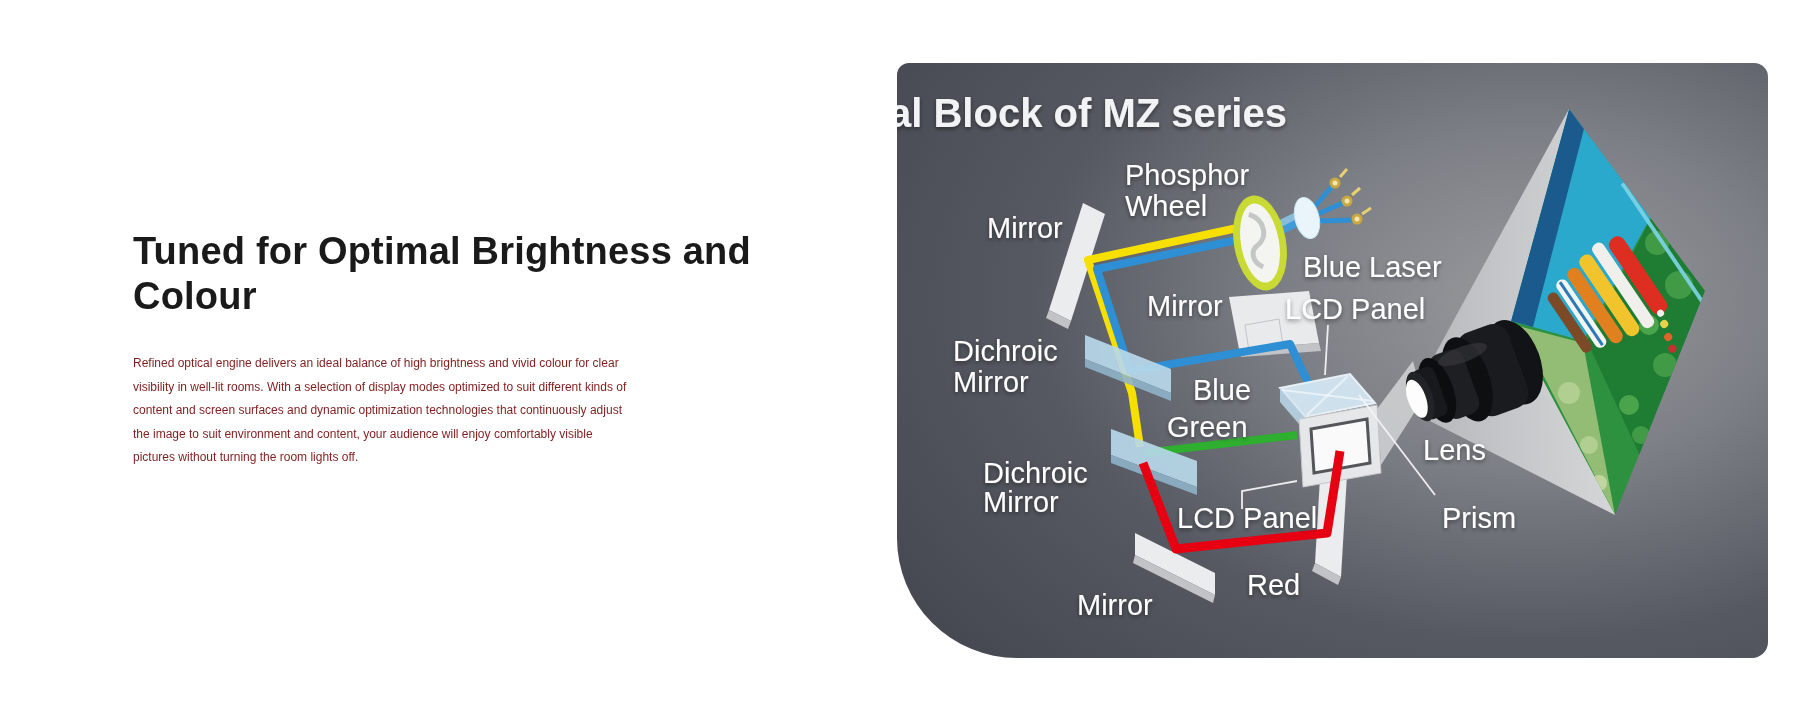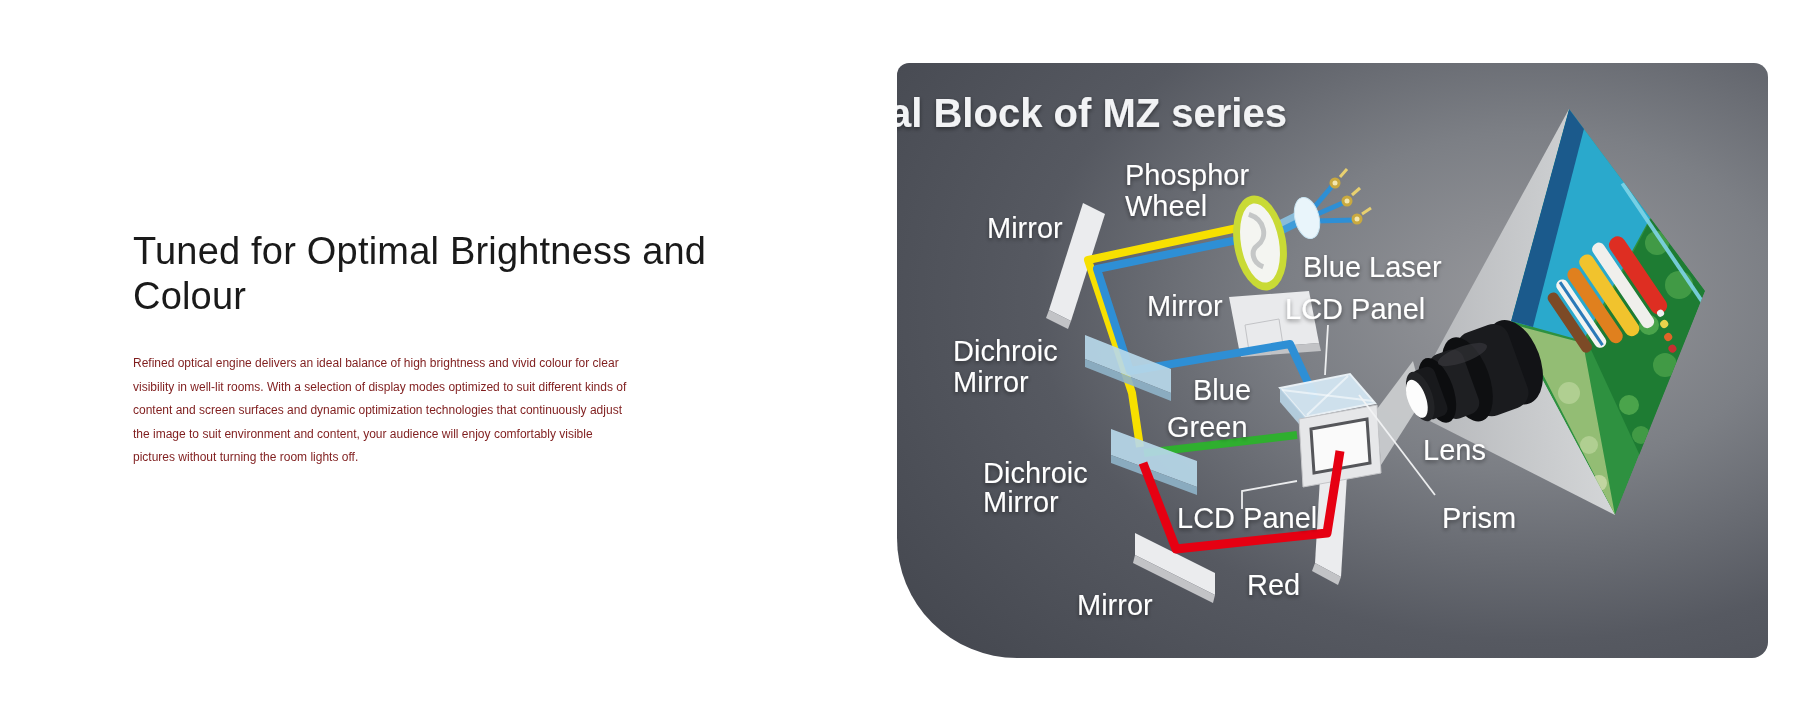--- a/index.html
+++ b/index.html
@@ -6,21 +6,21 @@
   body{
     width:1819px;height:707px;position:relative;overflow:hidden;
     background:#ffffff;
     font-family:"Liberation Sans", sans-serif;
   }
   .text-col{
     position:absolute;left:133px;top:229px;width:800px;
   }
   .heading{
     margin:0;
-    font-size:38px;line-height:45px;font-weight:400;color:#1a1a1a;
+    font-size:38px;line-height:45px;font-weight:700;color:#1a1a1a;
     white-space:pre-line;letter-spacing:0.2px;
   }
   .para{
     margin:33px 0 0 0;
     font-size:12px;line-height:23.5px;font-weight:400;color:#7f1d1d;
     white-space:pre-line;
   }
   .figure{
     position:absolute;left:897px;top:63px;width:871px;height:595px;
     border-radius:12px 14px 16px 120px;overflow:hidden;

